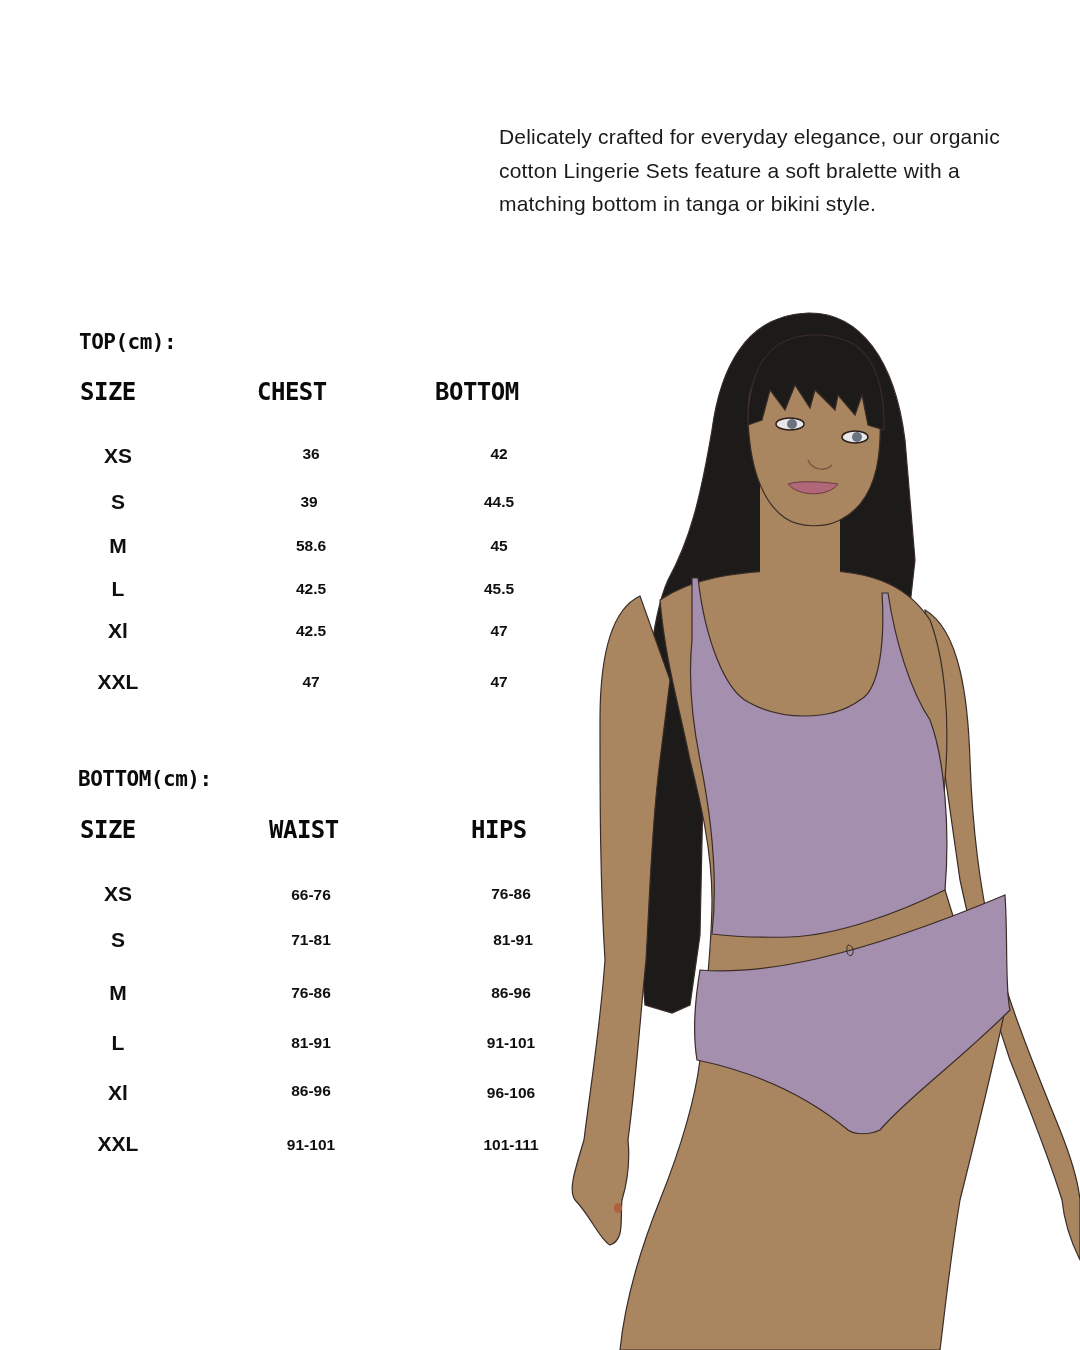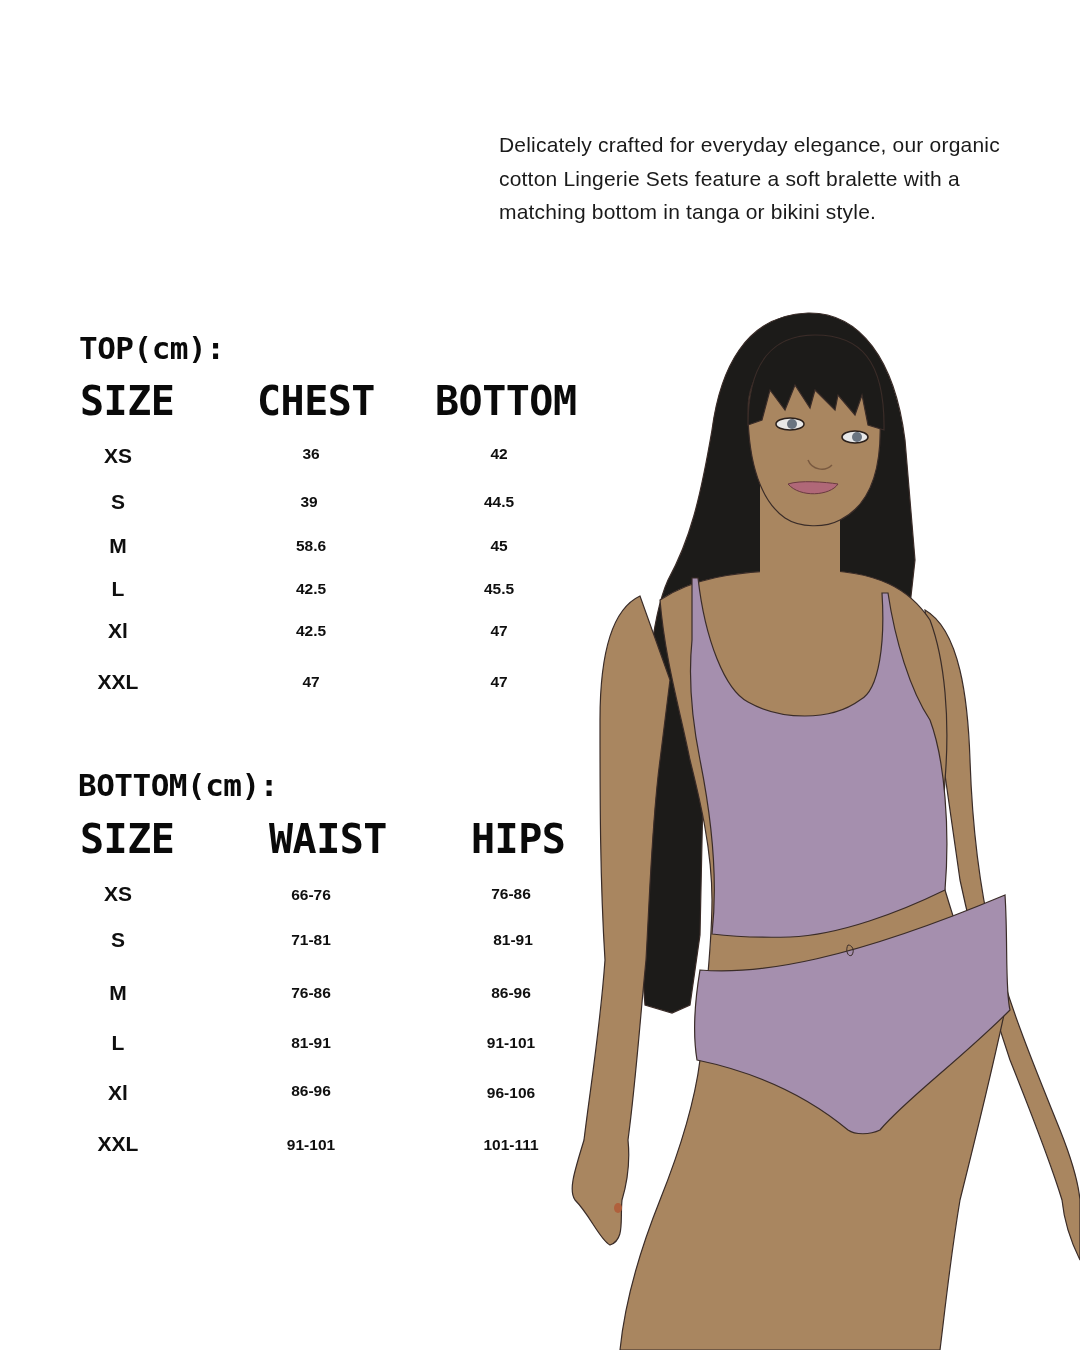--- a/index.html
+++ b/index.html
@@ -8,34 +8,34 @@
 
     .title {
       position: absolute; left: 68px; top: 112px;
       font-family: "DejaVu Sans Mono", monospace; font-weight: bold;
       font-size: 70px; line-height: 74px; letter-spacing: 1px; color: #050505;
       width: 400px;
     }
     .title span { display: block; }
 
     .desc {
-      position: absolute; left: 499px; top: 128px; width: 510px;
+      position: absolute; left: 499px; top: 120px; width: 510px;
       font-family: "Liberation Sans", sans-serif; font-size: 21px; line-height: 33.5px;
       color: #1a1a1a; letter-spacing: 0.2px;
     }
 
     .section-title {
       position: absolute; left: 79px;
       font-family: "DejaVu Sans Mono", monospace; font-weight: bold;
-      font-size: 31px; color: #0a0a0a; letter-spacing: -0.5px; text-align: right;
+      font-size: 21px; color: #0a0a0a; letter-spacing: -0.5px; text-align: right;
     }
     .col-head {
       position: absolute;
       font-family: "DejaVu Sans Mono", monospace; font-weight: bold;
-      font-size: 40px; color: #0a0a0a; letter-spacing: -0.5px;
+      font-size: 24px; color: #0a0a0a; letter-spacing: -0.5px;
     }
     .cell {
       position: absolute; transform: translateX(-50%);
       font-family: "Liberation Sans", sans-serif; font-weight: bold; color: #0f0f0f;
       white-space: nowrap;
     }
     .cell.size { font-size: 21px; }
     .cell.val { font-size: 15.5px; }
 
     .figure { position: absolute; left: 560px; top: 300px; width: 520px; height: 1050px; }

